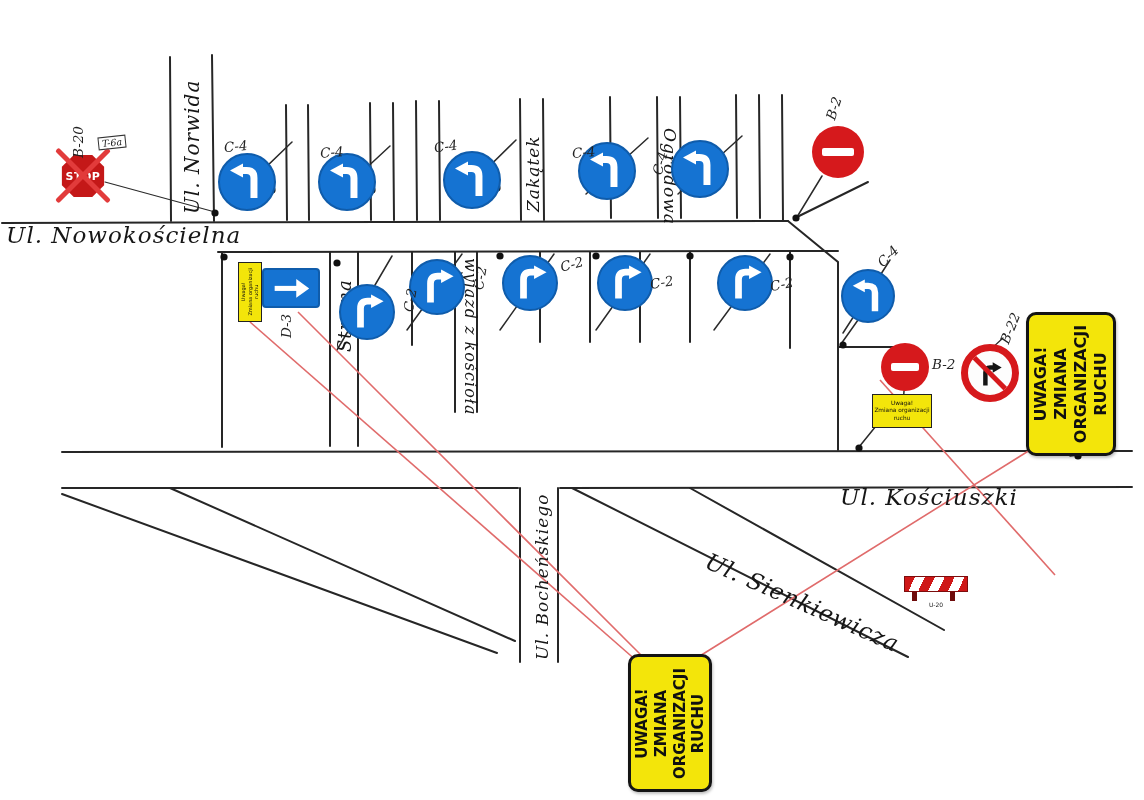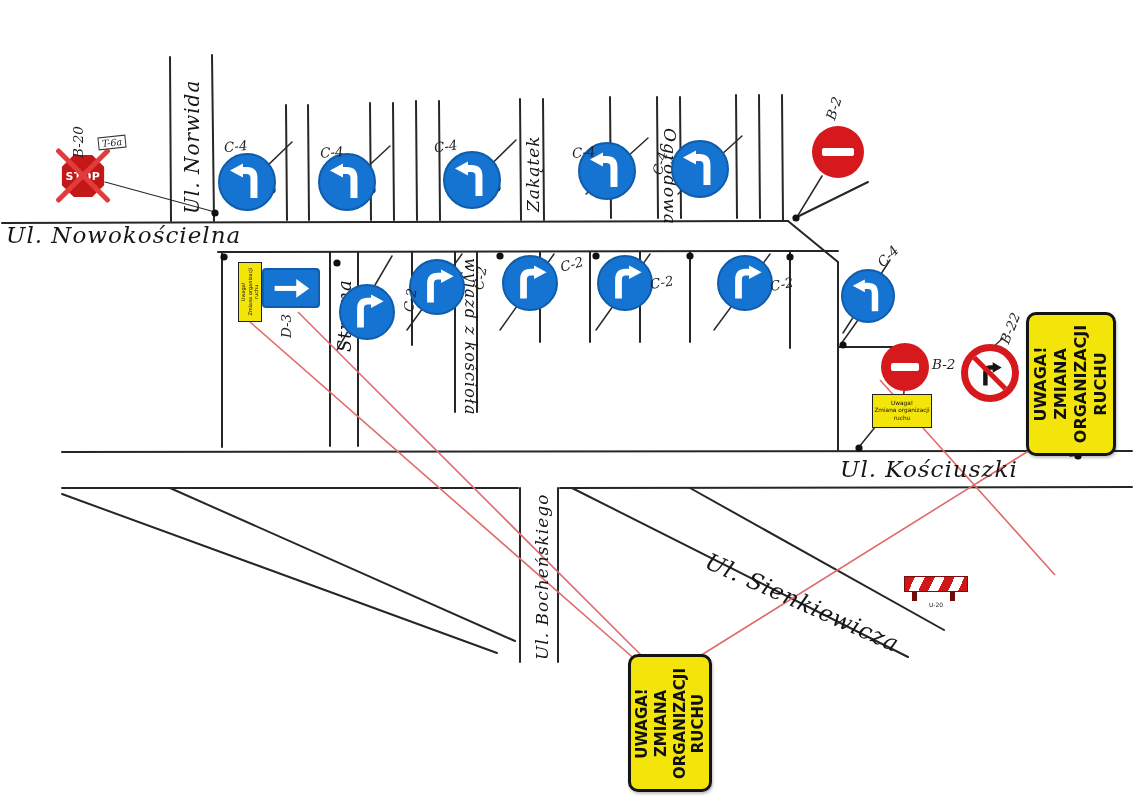--- a/index.html
+++ b/index.html
@@ -158,21 +158,21 @@
     <path d="M880 380 L1055 575"></path>
   </g>
 </svg>
 
 <div class="street" style="left:6px;top:222px;font-size:23px">Ul. Nowokościelna</div>
 <div class="street" style="left:180px;top:214px;font-size:20px;transform:rotate(-90deg)">Ul. Norwida</div>
 <div class="street" style="left:523px;top:212px;font-size:17px;transform:rotate(-90deg)">Zakątek</div>
 <div class="street" style="left:680px;top:128px;font-size:17px;transform:rotate(90deg)">Ogrodowa</div>
 <div class="street" style="left:334px;top:352px;font-size:18px;transform:rotate(-90deg)">Stroma</div>
 <div class="street" style="left:480px;top:258px;font-size:16px;transform:rotate(90deg)">wyjazd z kościoła</div>
-<div class="street" style="left:840px;top:456px;font-size:23px">Ul. Kościuszki</div>
+<div class="street" style="left:840px;top:484px;font-size:23px">Ul. Kościuszki</div>
 <div class="street" style="left:712px;top:548px;font-size:23px;transform:rotate(24deg)">Ul. Sienkiewicza</div>
 <div class="street" style="left:532px;top:660px;font-size:17px;transform:rotate(-90deg)">Ul. Bocheńskiego</div>
 
 <div class="circle blue" style="left:218px;top:153px;width:58px;height:58px">
   <svg class="arrow-svg" viewBox="0 0 40 40">
       <use href="#turn-left"></use>
     </svg>
 </div>
 <div class="circle blue" style="left:318px;top:153px;width:58px;height:58px">
   <svg class="arrow-svg" viewBox="0 0 40 40">

